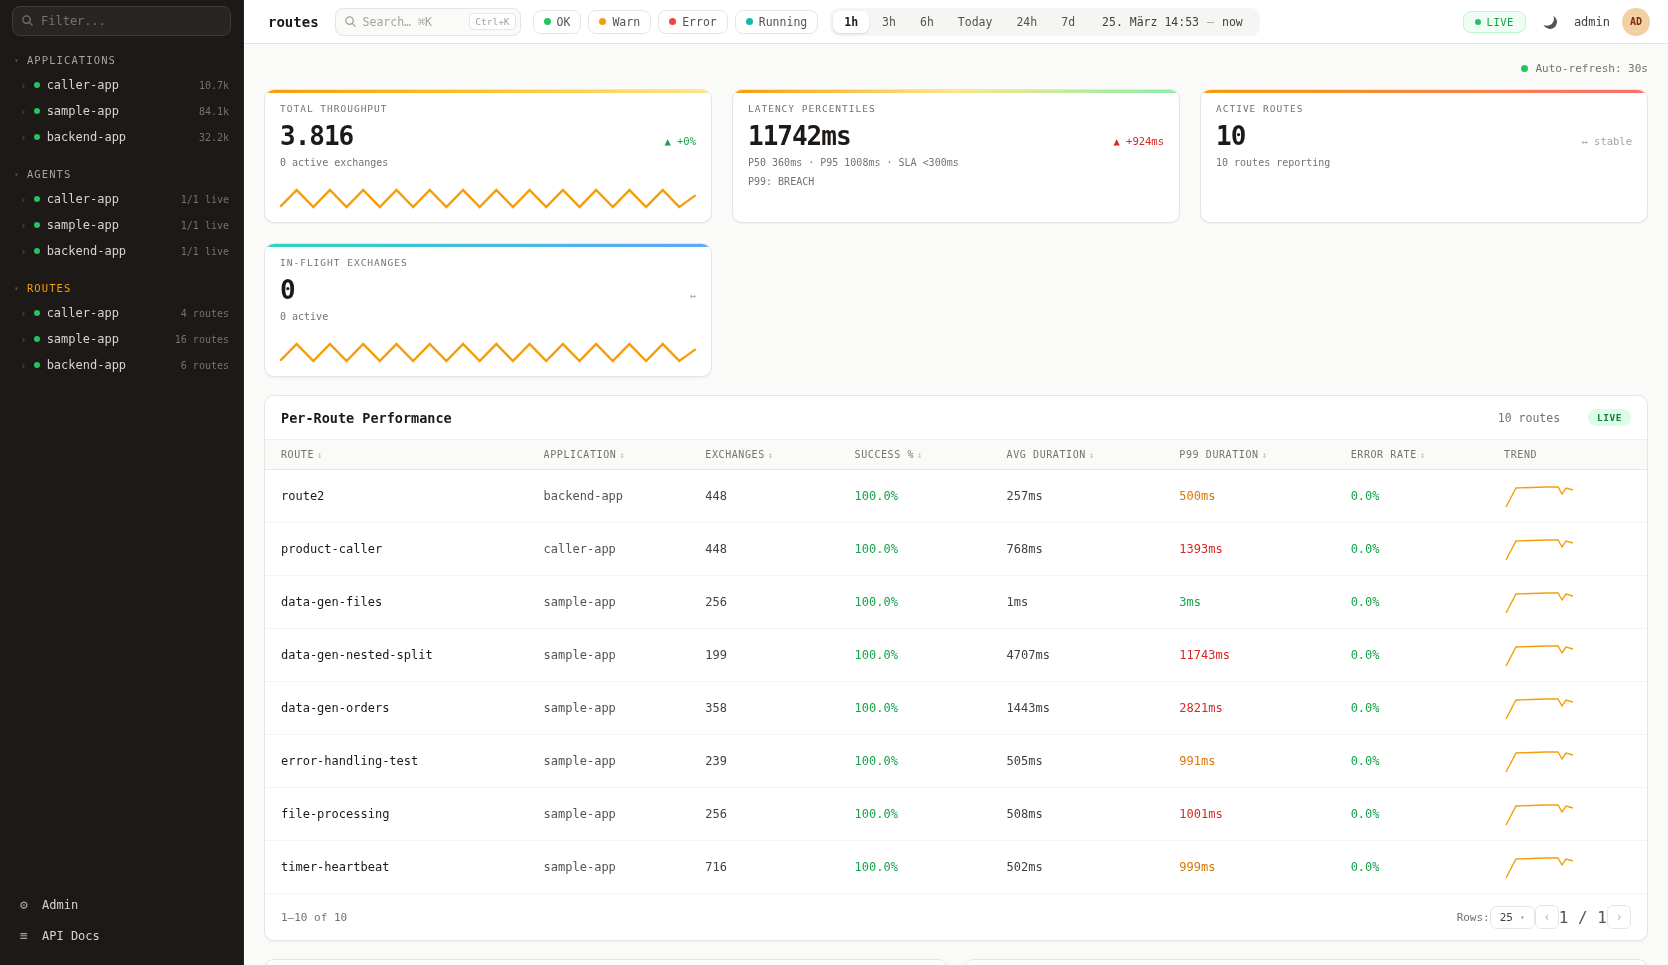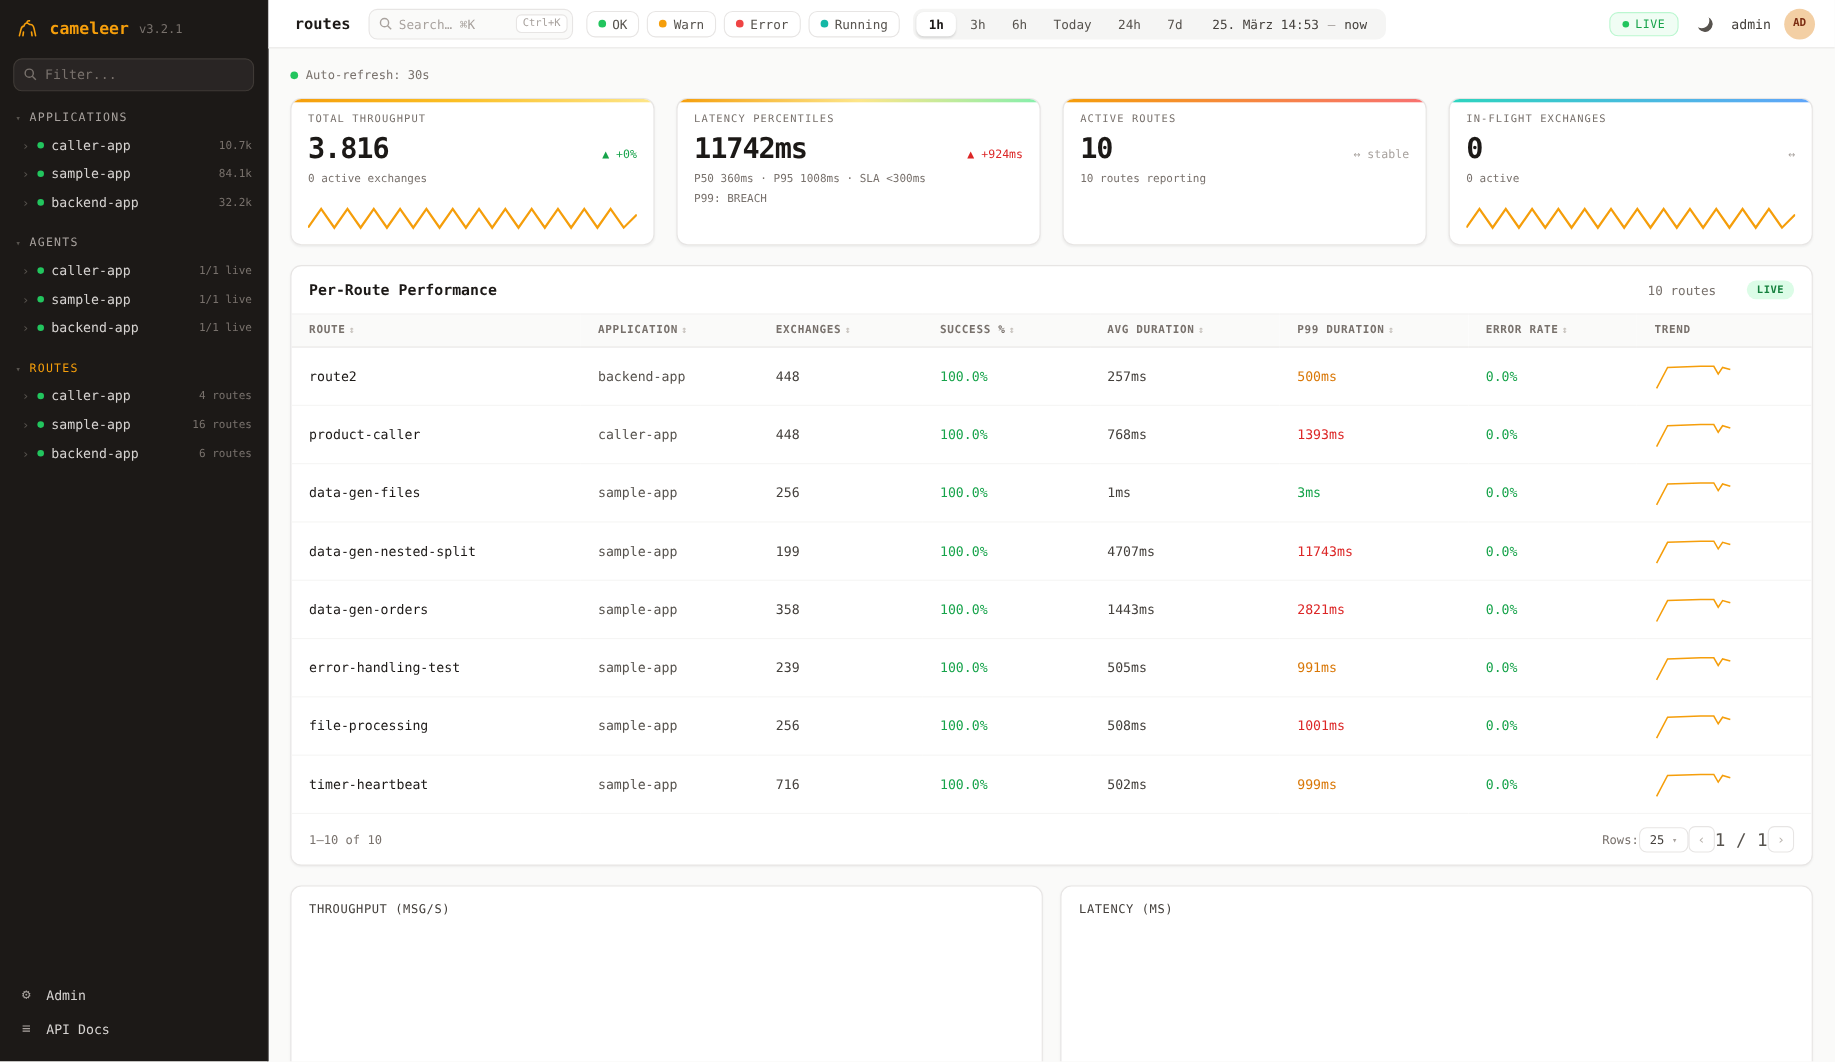--- a/index.html
+++ b/index.html
@@ -53,24 +53,24 @@
   .tb-spacer{flex:1}
   .live-badge{display:flex;align-items:center;gap:6px;background:#f0fdf4;border:1px solid #bbf7d0;color:#16a34a;border-radius:8px;padding:4px 11px;font-size:10.5px;letter-spacing:.5px;cursor:pointer}
   .live-badge .ldot{width:6px;height:6px;border-radius:50%;background:#22c55e}
   .moon-btn{border:none;background:transparent;cursor:pointer;padding:5px}
   .moon{display:block;width:14px;height:14px;border-radius:50%;box-shadow:inset -4px -2px 0 0 #57534e;transform:rotate(20deg)}
   .user-name{font-size:12px;color:#44403c}
   .avatar{width:28px;height:28px;border-radius:50%;background:#f3cfa4;color:#7c2d12;font-size:10px;font-weight:bold;display:flex;align-items:center;justify-content:center;cursor:pointer}
 
   
   .content{flex:1;overflow:hidden;padding:12px 20px 0}
-  .refresh-row{display:flex;justify-content:flex-start;align-items:center;gap:7px;font-size:11px;color:#78716c;padding:6px 0 14px}
+  .refresh-row{display:flex;justify-content:flex-end;align-items:center;gap:7px;font-size:11px;color:#78716c;padding:6px 0 14px}
   .rdot{width:7px;height:7px;border-radius:50%;background:#22c55e}
 
-  .kpis{display:grid;grid-template-columns:repeat(4,1fr);gap:20px}
+  .kpis{display:grid;grid-template-columns:repeat(3,1fr);gap:20px}
   .kpi{position:relative;background:#fff;border:1px solid #e7e5e4;border-radius:10px;padding:13px 15px;height:134px;overflow:hidden;box-shadow:0 1px 2px rgba(28,25,23,.05)}
   .kpi::before{content:"";position:absolute;inset:0 0 auto 0;height:3px}
   .kpi:nth-child(1)::before{background:linear-gradient(90deg,#f59e0b,#fbbf24 45%,#fde68a)}
   .kpi:nth-child(2)::before{background:linear-gradient(90deg,#f59e0b,#fde68a 50%,#86efac)}
   .kpi:nth-child(3)::before{background:linear-gradient(90deg,#f59e0b,#f87171)}
   .kpi:nth-child(4)::before{background:linear-gradient(90deg,#2dd4bf,#60a5fa)}
   .kpi:nth-child(5)::before{background:linear-gradient(90deg,#f59e0b,#fde68a)}
   .kpi-label{font-size:9.5px;letter-spacing:1px;color:#78716c}
   .kpi-mid{display:flex;align-items:baseline;justify-content:space-between;margin-top:7px}
   .kpi-value{font-size:26px;font-weight:bold;letter-spacing:-1px;color:#1c1917}
@@ -87,21 +87,21 @@
   [data-tone="warn"]{color:#d97706}
   [data-tone="hot"]{color:#dc2626}
 
   .panel{background:#fff;border:1px solid #e7e5e4;border-radius:10px;margin-top:18px;box-shadow:0 1px 2px rgba(28,25,23,.05);overflow:hidden}
   .panel-head{display:flex;align-items:center;justify-content:space-between;padding:13px 16px}
   .panel-title{font-size:13.5px;font-weight:bold}
   .panel-meta{display:flex;align-items:center;gap:28px}
   .routes-count{font-size:11.5px;color:#78716c}
   .live-pill{background:#dcfce7;color:#15803d;border-radius:10px;font-size:9.5px;letter-spacing:.5px;padding:3px 9px;font-weight:bold}
   table{width:100%;border-collapse:collapse;table-layout:fixed}
-  thead th{background:#fafaf9;border-top:1px solid #f0efee;border-bottom:1px solid #e7e5e4;text-align:left;font-weight:bold;font-size:10px;letter-spacing:.6px;color:#78716c;padding:9px 16px;cursor:pointer;white-space:nowrap;overflow:hidden}
+  thead th{background:#fafaf9;border-top:1px solid #f0efee;border-bottom:1px solid #e7e5e4;text-align:left;font-weight:normal;font-size:10px;letter-spacing:.6px;color:#78716c;padding:9px 16px;cursor:pointer;white-space:nowrap;overflow:hidden}
   th .sort{color:#c7c2bd;font-size:9px;margin-left:3px}
   tbody td{padding:13px 16px;font-size:12px;border-bottom:1px solid #f5f5f4;color:#44403c;white-space:nowrap;overflow:hidden}
   td.c-route{color:#1c1917}
   td.c-app{color:#57534e}
   td.c-success,td.c-error{color:#16a34a}
   .trend-svg{display:block}
   .panel-foot{display:flex;align-items:center;justify-content:space-between;padding:11px 16px}
   .foot-range{font-size:11px;color:#78716c}
   .foot-right{display:flex;align-items:center;}
   .rows-label{font-size:11px;color:#78716c}
@@ -111,29 +111,20 @@
   .page-info{font-size:16px;color:#57534e}
 
   .charts{display:grid;grid-template-columns:1fr 1fr;gap:16px;margin-top:18px}
   .chart-panel{background:#fff;border:1px solid #e7e5e4;border-radius:10px;padding:14px 16px;height:170px;box-shadow:0 1px 2px rgba(28,25,23,.05)}
   .chart-title{font-size:11px;letter-spacing:.5px;color:#44403c}
 </style>
 </head>
 <body>
 
 <aside class="side">
-  <div class="logo">
-    <svg width="22" height="22" viewBox="0 0 24 24" fill="none" stroke="#f59e0b" stroke-width="1.6" stroke-linecap="round" stroke-linejoin="round">
-      <path d="M4 19 L5.5 13 C6 10.5 7.5 9.5 8.5 9.5 C9 7.5 10 6.5 11.5 6.5 C13 6.5 13.5 8 15 8 C16.5 8 18 9.5 18.5 12 L20 19"></path>
-      <path d="M7.5 19 L8 15.5 M16.5 19 L16 15.5"></path>
-      <path d="M11.5 6.5 C11.5 5 12.5 3.8 14 4.3"></path>
-    </svg>
-    <span class="logo-name">cameleer</span>
-    <span class="logo-ver">v3.2.1</span>
-  </div>
 
   <div class="filter-wrap">
     <svg class="mag" width="13" height="13" viewBox="0 0 14 14" fill="none" stroke="#78716c" stroke-width="1.4">
         <circle cx="6" cy="6" r="4"></circle>
         <path d="M9 9 L12.5 12.5"></path>
       </svg>
     <input class="filter-input" placeholder="Filter..." style="">
   </div>
 
 

